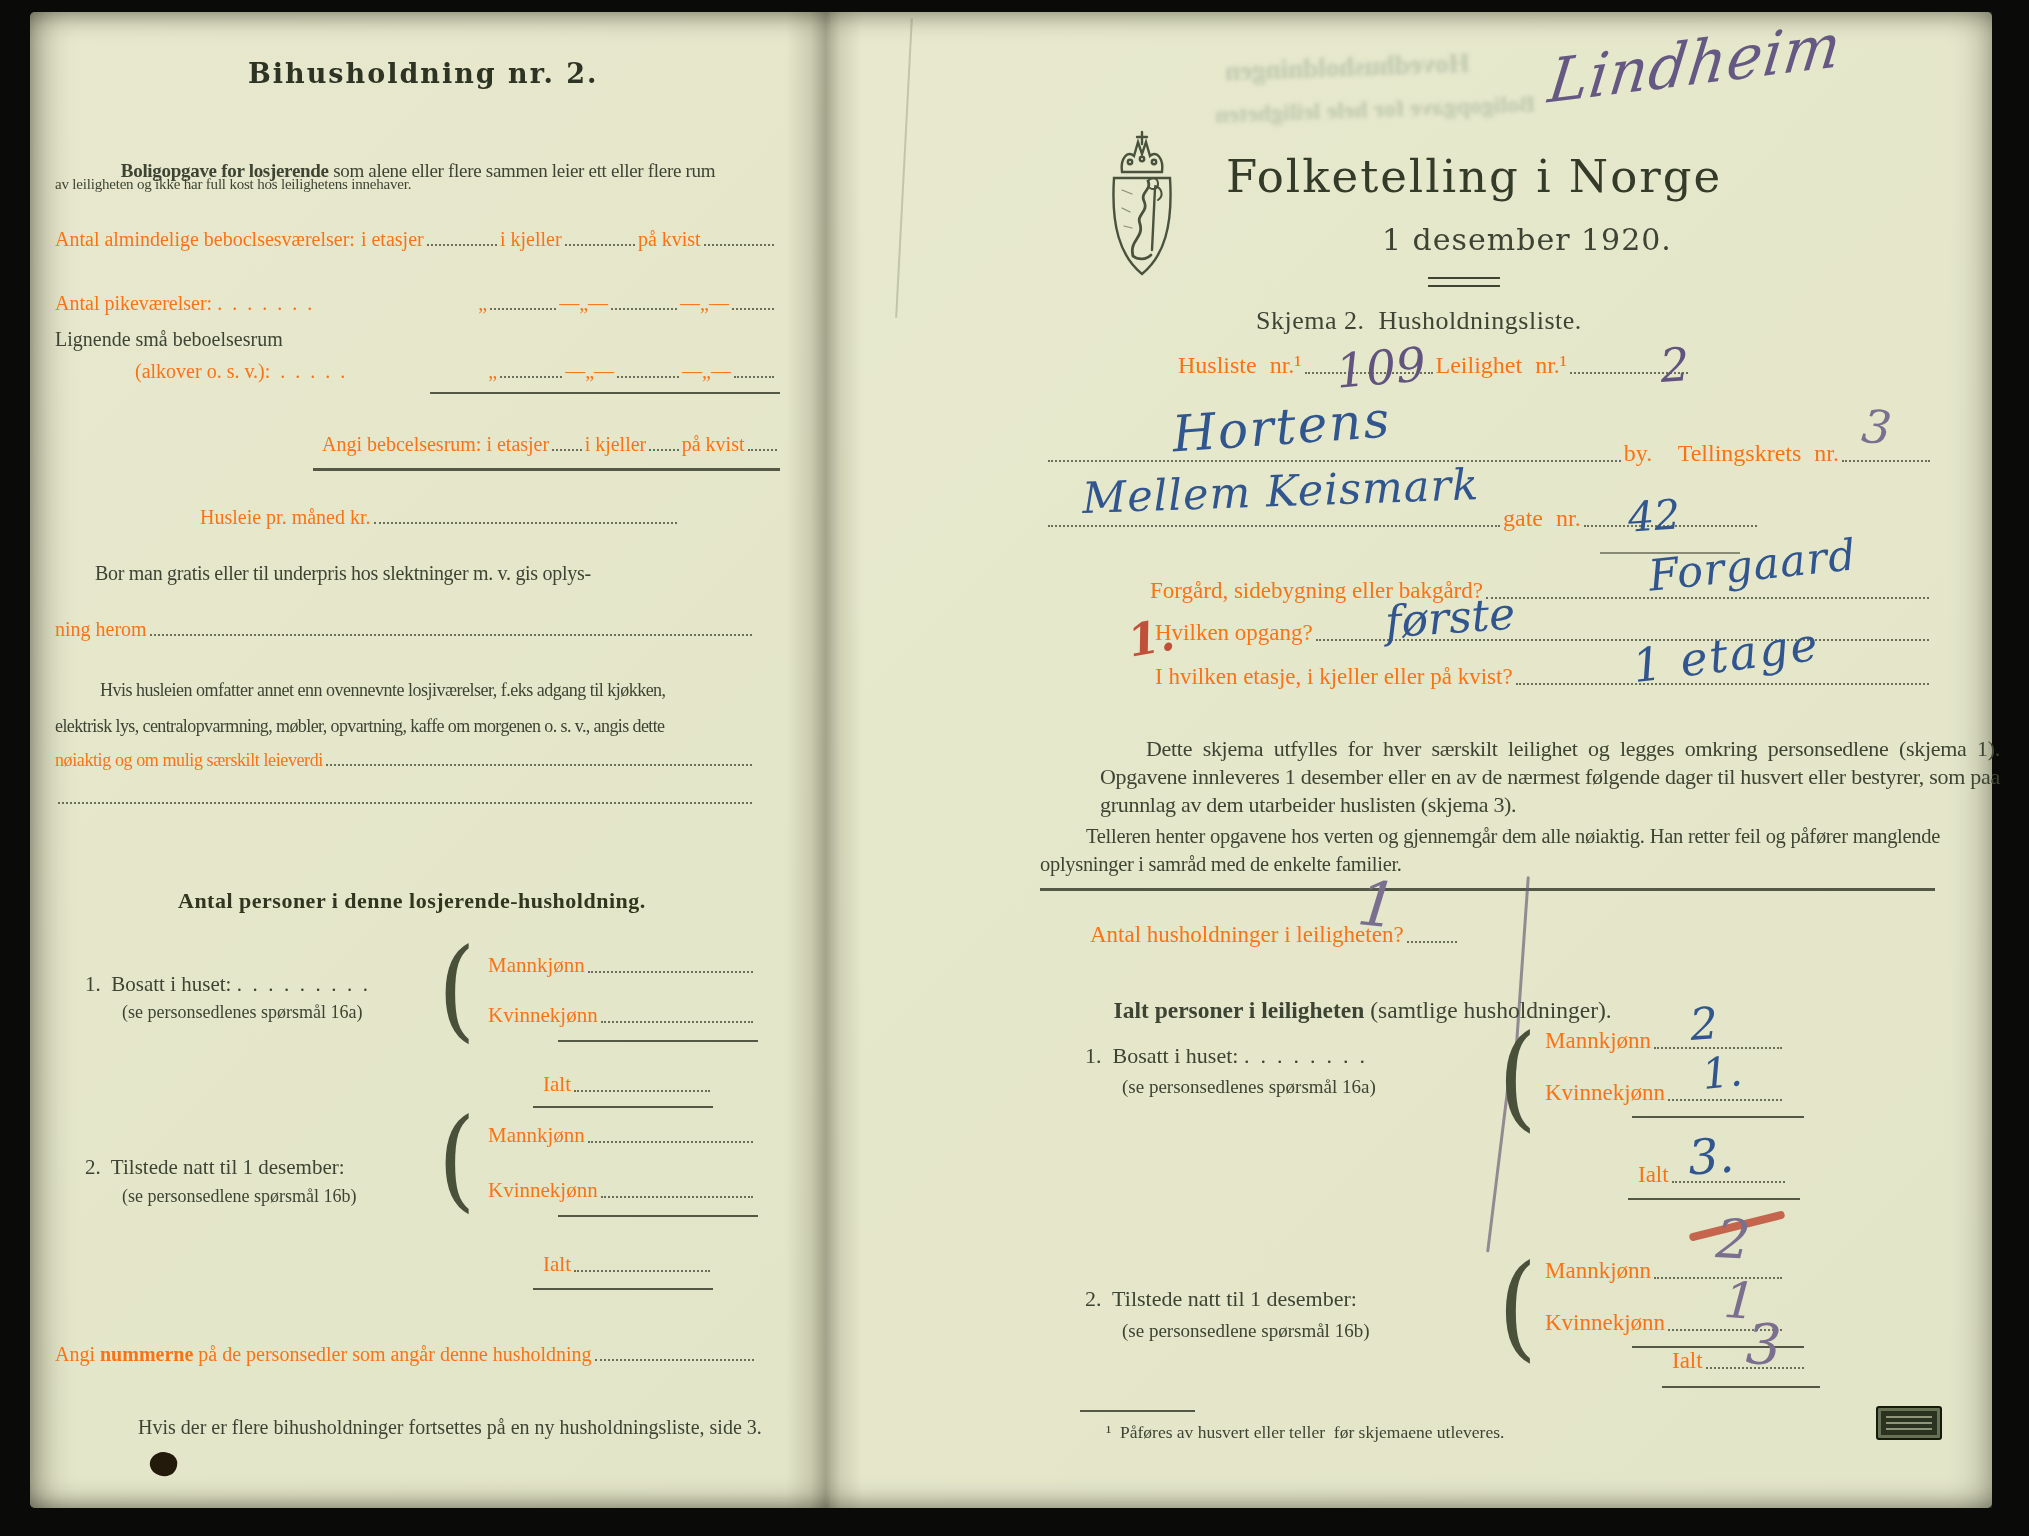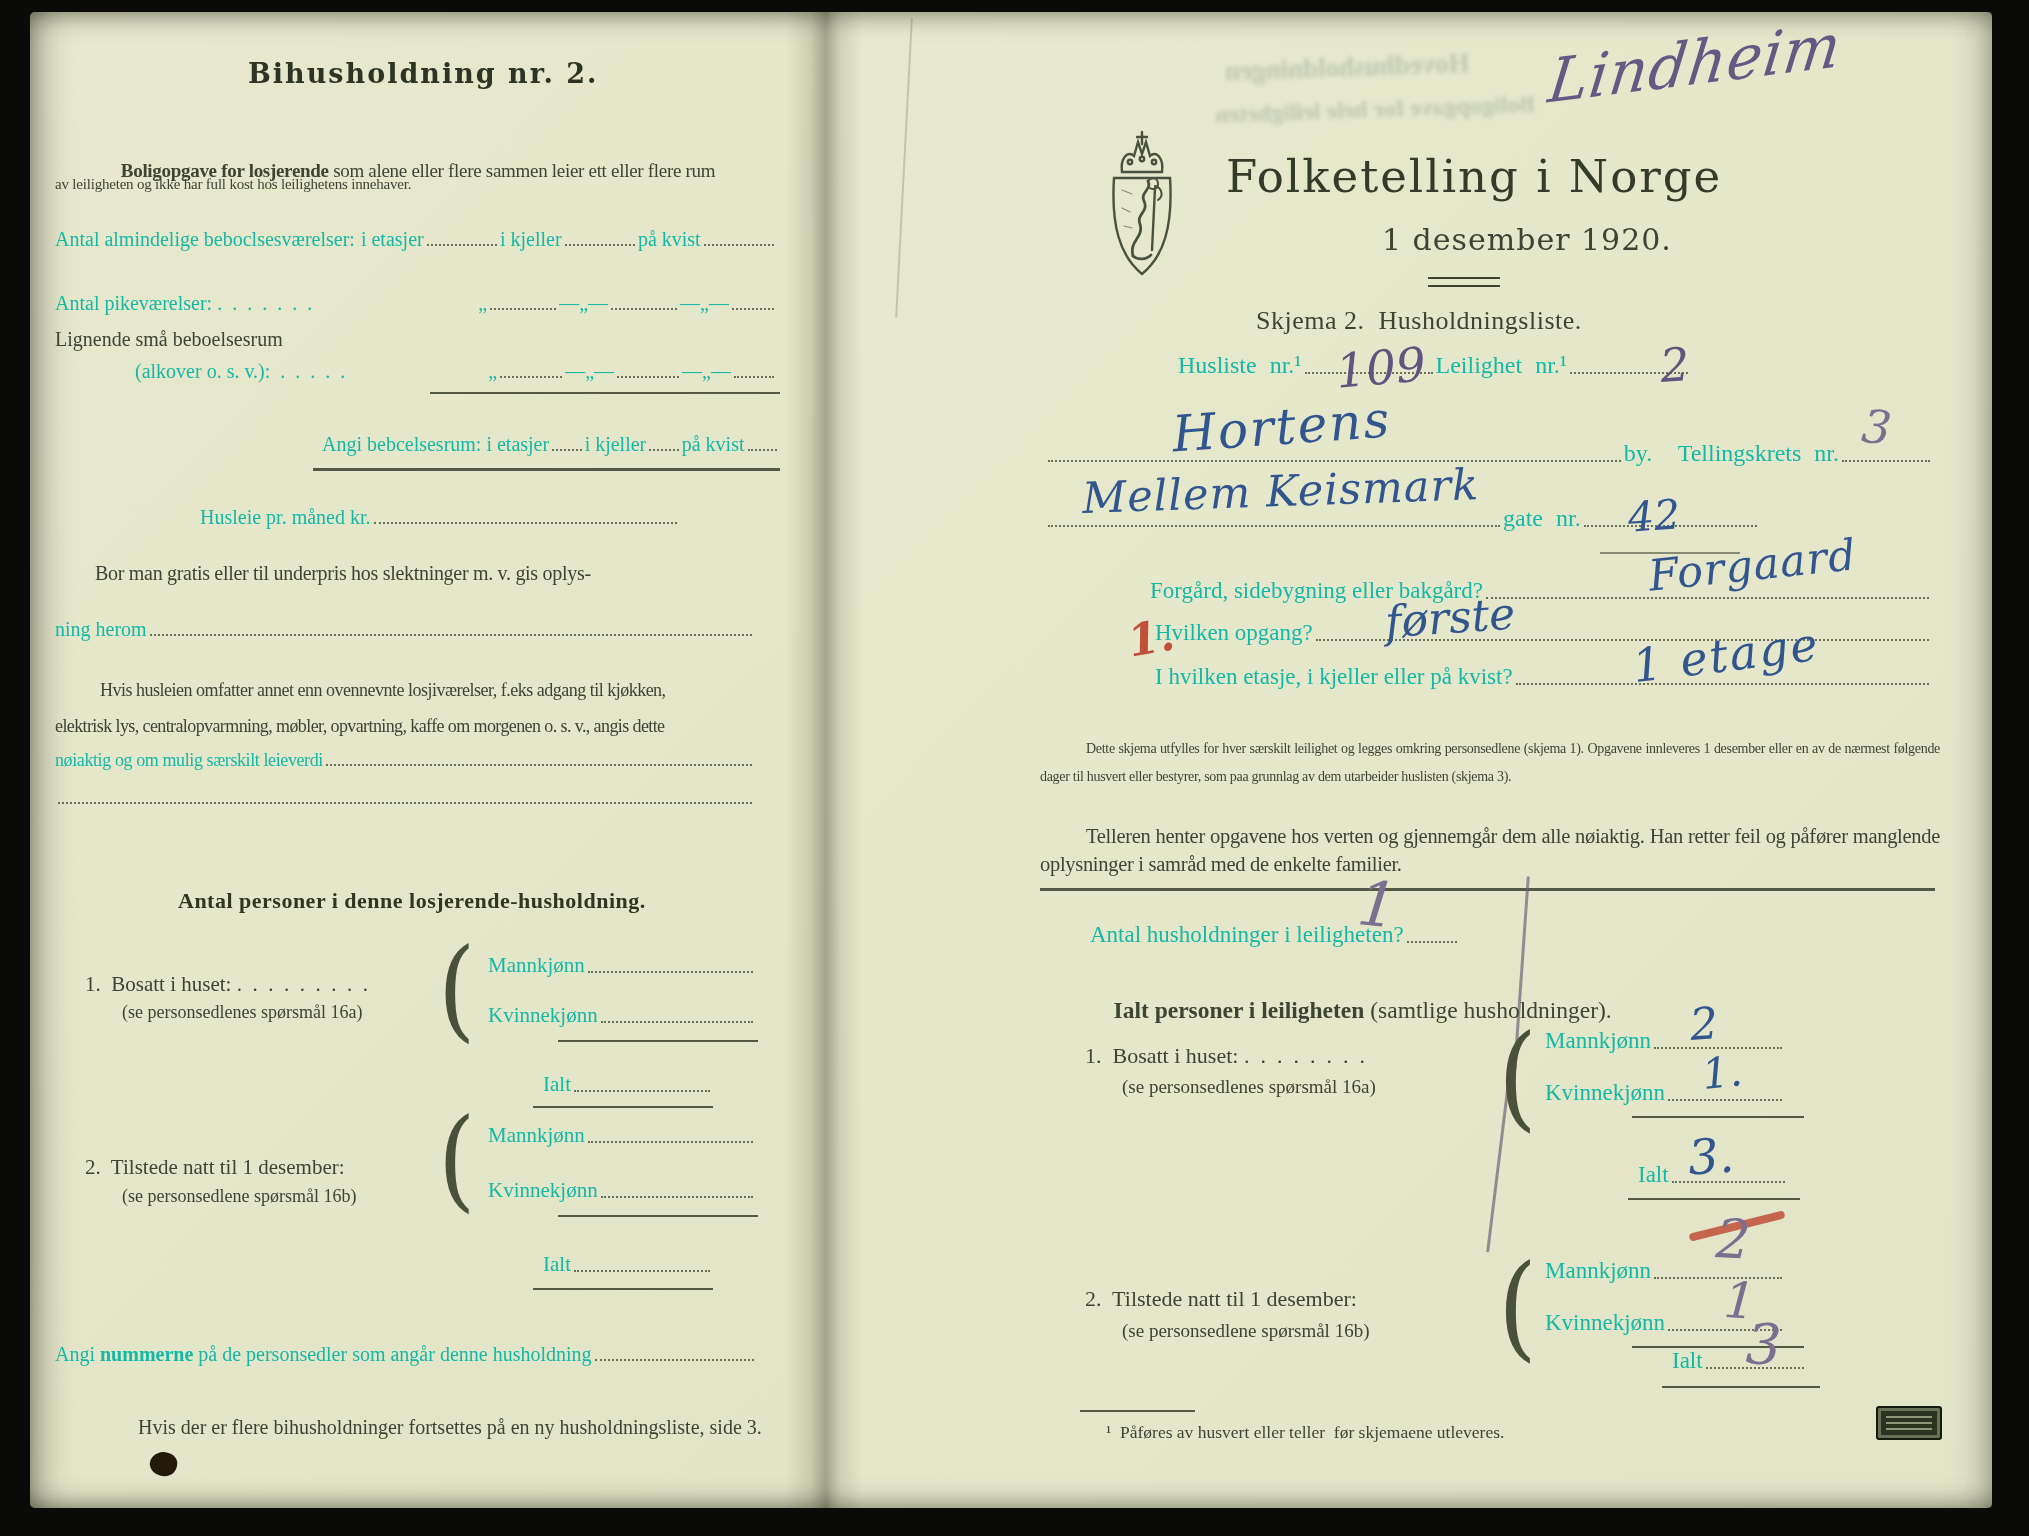--- a/index.html
+++ b/index.html
@@ -19,21 +19,21 @@
   }
   .right-tint{position:absolute;left:830px;top:12px;width:1162px;height:1496px;background:rgba(255,255,238,.10);}
   .spine{
     position:absolute;left:786px;top:12px;width:76px;height:1496px;
     background:linear-gradient(90deg,rgba(0,0,0,0) 0%,rgba(70,70,42,.16) 32%,rgba(38,38,22,.34) 52%,rgba(70,70,42,.14) 72%,rgba(0,0,0,0) 100%);
   }
   .crease{position:absolute;left:903px;top:18px;width:2px;height:300px;background:rgba(110,115,85,.30);transform:rotate(3deg);}
   .content{position:absolute;left:0;top:0;width:2029px;height:1536px;}
 
   .printed{position:absolute;color:#3d4433;white-space:pre;font-family:"Liberation Serif",serif;}
-  .row{position:absolute;display:flex;align-items:baseline;white-space:pre;color:#14b8a6;font-family:"Liberation Serif",serif;text-align:center;}
+  .row{position:absolute;display:flex;align-items:baseline;white-space:pre;color:#f97316;font-family:"Liberation Serif",serif;text-align:center;}
   .leader{border-bottom:2px dotted rgba(72,78,56,.78);align-self:flex-end;margin:0 3px 5px 3px;height:2px;}
   .grow{flex:1;}
   .uline{position:absolute;border-top:2px solid rgba(58,64,46,.85);}
   .para{position:absolute;text-align:justify;text-indent:46px;color:#3d4433;font-family:"Liberation Serif",serif;}
   .hw{position:absolute;font-family:"DejaVu Serif",serif;font-style:italic;white-space:pre;color:#31568f;}
   .purple{color:#61547e;}
   .pencil{color:#7b6f90;}
   .redink{color:#c0503a;}
   .title-font{font-family:"DejaVu Serif",serif;}
   .brace{position:absolute;color:#49513b;font-family:"DejaVu Serif",serif;font-weight:200;transform:scaleY(1.15);}
@@ -225,21 +225,21 @@
     <span class="leader grow"></span>
   </div>
   <div class="hw" style="left:1385px;top:592px;font-size:44px;transform:rotate(-4deg);">første</div>
 
   <div class="row" style="left:1155px;top:664px;width:777px;font-size:23px;">
     <span>I hvilken etasje, i kjeller eller på kvist?</span>
     <span class="leader grow"></span>
   </div>
   <div class="hw" style="left:1632px;top:628px;font-size:46px;transform:rotate(-7deg);letter-spacing:2px;">1 etage</div>
 
-  <div class="para" style="left:1040px;top:735px;width:900px;font-size:14px;line-height:28px;letter-spacing:-0.3px;">Dette skjema utfylles for hver særskilt leilighet og legges omkring personsedlene (skjema 1).  Opgavene innleveres 1 desember eller en av de nærmest følgende dager til husvert eller bestyrer, som paa grunnlag av dem utarbeider huslisten (skjema 3).</div>
+  <div class="para" style="left:1100px;top:735px;width:900px;font-size:22px;line-height:28px;letter-spacing:-0.3px;">Dette skjema utfylles for hver særskilt leilighet og legges omkring personsedlene (skjema 1).  Opgavene innleveres 1 desember eller en av de nærmest følgende dager til husvert eller bestyrer, som paa grunnlag av dem utarbeider huslisten (skjema 3).</div>
   <div class="para" style="left:1040px;top:822px;width:900px;font-size:20.5px;line-height:28px;letter-spacing:-0.3px;">Telleren henter opgavene hos verten og gjennemgår dem alle nøiaktig.  Han retter feil og påfører manglende oplysninger i samråd med de enkelte familier.</div>
 
   <div class="uline" style="left:1040px;top:888px;width:895px;border-top-width:3px;"></div>
 
   <div class="pencil-stroke" style="left:1520px;top:876px;width:2.5px;height:195px;transform:rotate(4deg);"></div>
   <div class="pencil-stroke" style="left:1498px;top:1058px;width:2.5px;height:195px;transform:rotate(7deg);"></div>
 
   <div class="row" style="left:1090px;top:922px;width:370px;font-size:23px;">
     <span>Antal husholdninger i leiligheten?</span>
     <span class="leader grow"></span>

